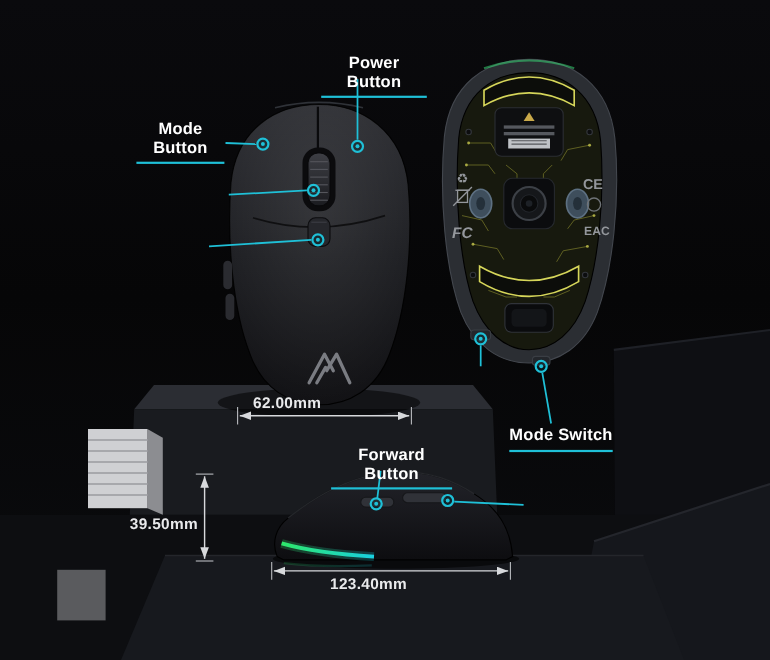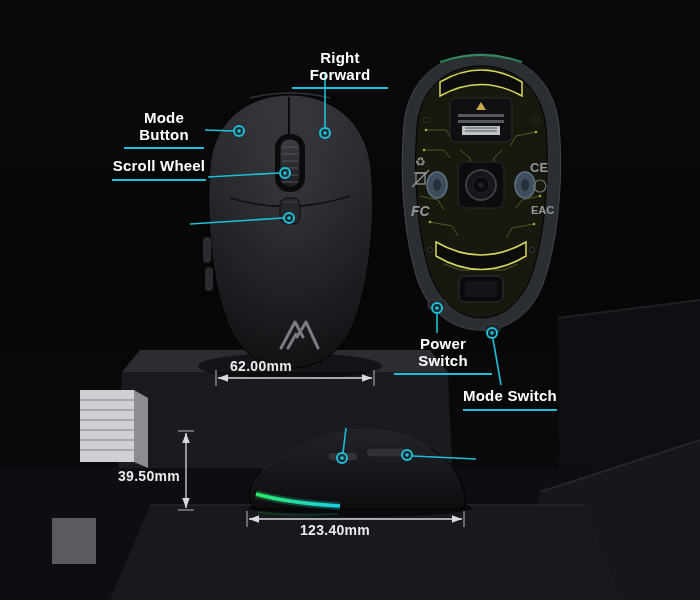--- a/index.html
+++ b/index.html
@@ -278,23 +278,22 @@
       <line class="dim-tick" x1="178" y1="510" x2="194" y2="510"></line>
     </g>
 
     <g>
       <line class="dim-line" x1="249" y1="519" x2="462" y2="519" marker-start="url(#arr)" marker-end="url(#arr)"></line>
       <line class="dim-tick" x1="247" y1="511" x2="247" y2="527"></line>
       <line class="dim-tick" x1="464" y1="511" x2="464" y2="527"></line>
     </g>
   </svg>
 
-  <div class="callout" style="left:292px;top:50px;width:96px">Right Forward</div>
+  <div class="callout" style="left:292px;top:50px;width:96px">Power Button</div>
   <div class="callout" style="left:124px;top:110px;width:80px">Mode Button</div>
-  <div class="callout" style="left:112px;top:158px;width:94px">Scroll Wheel</div>
-  <div class="callout" style="left:394px;top:336px;width:98px">Power Switch</div>
   <div class="callout" style="left:463px;top:388px;width:94px">Mode Switch</div>
+  <div class="callout" style="left:301px;top:406px;width:110px">Forward Button</div>
 
   <div class="dim" style="left:230px;top:358px;width:112px;text-align:left">62.00mm</div>
   <div class="dim" style="left:106px;top:468px;width:74px;text-align:right">39.50mm</div>
   <div class="dim" style="left:300px;top:522px;width:110px;text-align:left">123.40mm</div>
 
 </div>
 
 </body></html>

